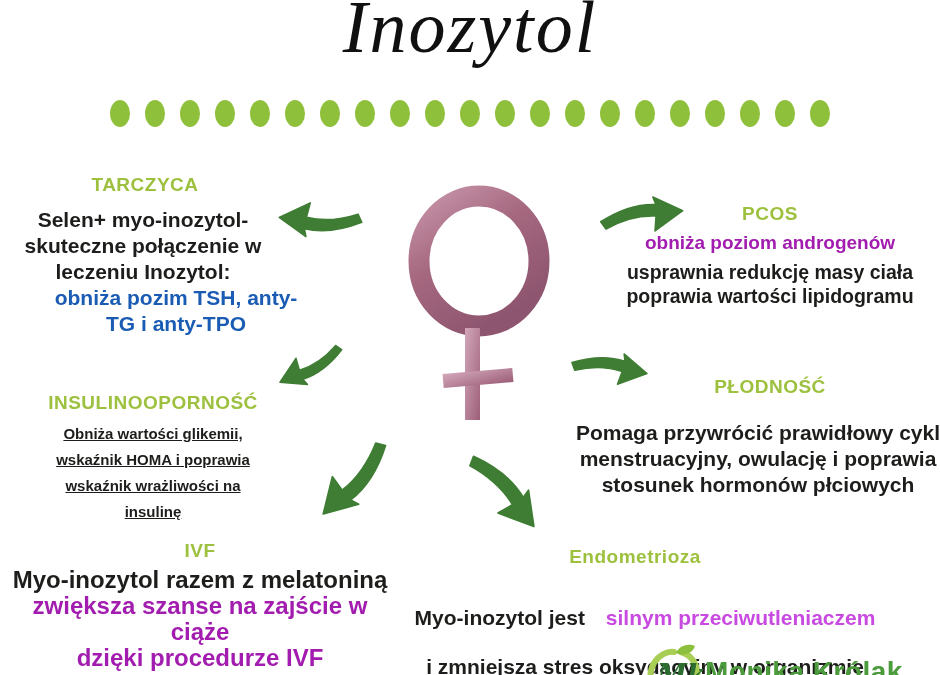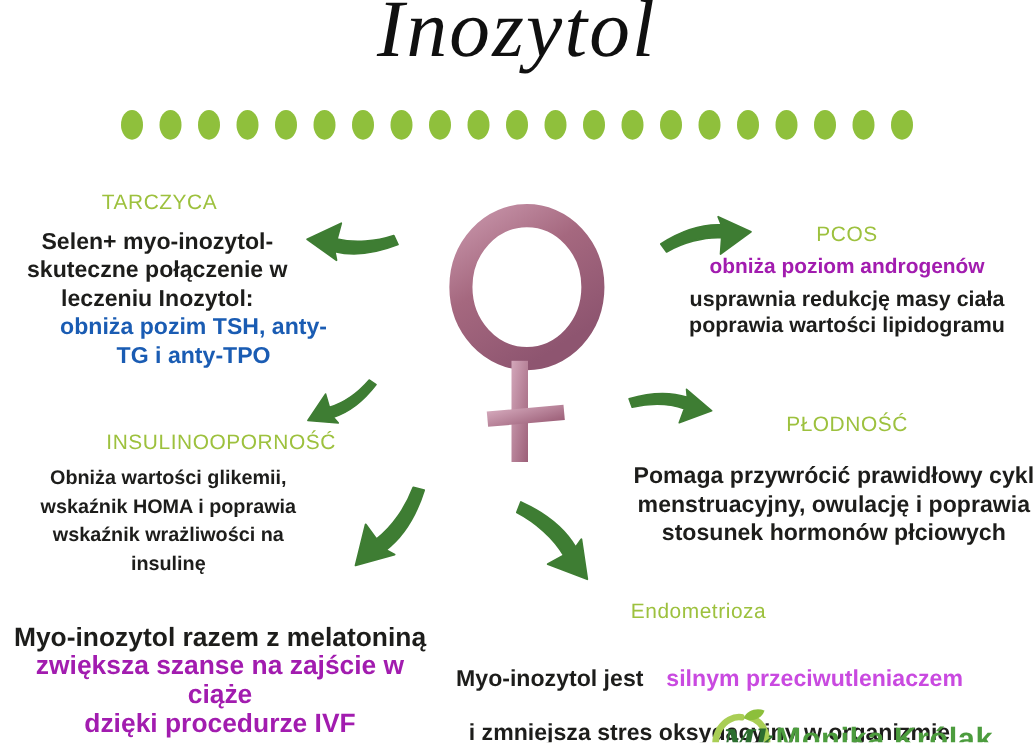--- a/index.html
+++ b/index.html
@@ -10,30 +10,30 @@
   
   .title{
     position:absolute;top:-10px;left:0;width:100%;margin:0;
     font-family:"Liberation Serif",serif;font-style:italic;font-weight:400;
     font-size:74px;line-height:1;color:#101010;text-align:center;letter-spacing:2px;
   }
   
   .dots{position:absolute;top:100px;left:0;width:100%;display:flex;justify-content:center;gap:15px;}
   .dot{width:20px;height:27px;border-radius:50%;background:#8fc03c;flex:0 0 auto;}
   
-  .sec-header{position:absolute;font-weight:400;font-size:19px;color:#9dc13e;text-align:center;letter-spacing:.5px;}
+  .sec-header{position:absolute;font-weight:700;font-size:19px;color:#9dc13e;text-align:center;letter-spacing:.5px;}
   .body{position:absolute;font-weight:700;color:#1d1d1b;text-align:center;white-space:pre-line;}
   .tarczyca-header{left:10px;top:174px;width:270px;}
   .tarczyca-black{left:0;top:207px;width:286px;font-size:21px;line-height:26px;}
   .tarczyca-blue{left:0;top:285px;width:286px;font-size:21px;line-height:26px;color:#1a5cb3;margin-left:33px;}
   .pcos-header{left:605px;top:203px;width:330px;}
   .pcos-red{left:605px;top:231px;width:330px;font-size:19px;line-height:24px;color:#a21caf;}
   .pcos-black{left:605px;top:260px;width:330px;font-size:19.5px;line-height:24px;}
-  .insulino-header{left:0;top:392px;width:306px;padding-left:48px;}
-  .insulino-black{left:0;top:421px;width:306px;font-size:18px;line-height:26px;}
+  .insulino-header{left:0;top:392px;width:306px;}
+  .insulino-black{left:0;top:421px;width:306px;font-size:15px;line-height:26px;text-decoration:underline;}
   .plodnosc-header{left:620px;top:376px;width:300px;}
   .plodnosc-black{left:568px;top:420px;width:380px;font-size:21px;line-height:26px;}
   .ivf-header{left:30px;top:540px;width:340px;}
   .ivf-black{left:10px;top:567px;width:380px;font-size:24px;line-height:26px;}
   .ivf-purple{left:10px;top:593px;width:380px;font-size:24px;line-height:26px;color:#a21caf;}
   .endo-header{left:480px;top:546px;width:310px;}
   .endo-body{left:405px;top:581px;width:480px;font-size:21px;line-height:24.5px;}
   .magenta{color:#c94ae0;margin-left:15px;}
   
   .arrow{position:absolute;width:100px;height:46px;}
@@ -100,20 +100,21 @@
   <div class="body insulino-black">Obniża wartości glikemii,
 wskaźnik HOMA i poprawia
 wskaźnik wrażliwości na
 insulinę</div>
 
   <div class="sec-header plodnosc-header">PŁODNOŚĆ</div>
   <div class="body plodnosc-black">Pomaga przywrócić prawidłowy cykl
 menstruacyjny, owulację i poprawia
 stosunek hormonów płciowych</div>
 
+  <div class="sec-header ivf-header">IVF</div>
   <div class="body ivf-black">Myo-inozytol razem z melatoniną</div>
   <div class="body ivf-purple">zwiększa szanse na zajście w ciąże
 dzięki procedurze IVF</div>
 
   <div class="sec-header endo-header">Endometrioza</div>
   <div class="body endo-body">
     <div><span>Myo-inozytol jest </span><span class="magenta">silnym przeciwutleniaczem</span></div>
     <div>i zmniejsza stres oksydacyjny w organizmie</div>
   </div>
 

